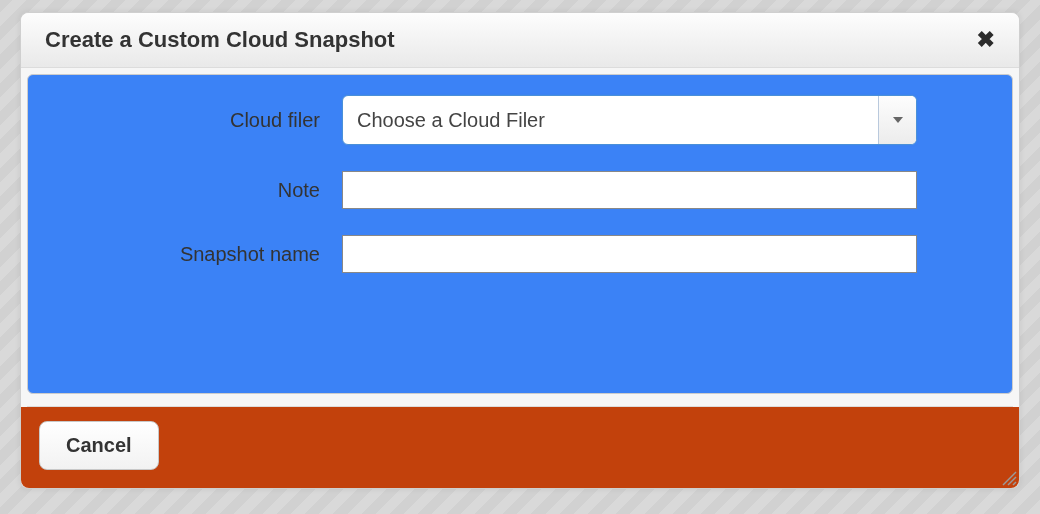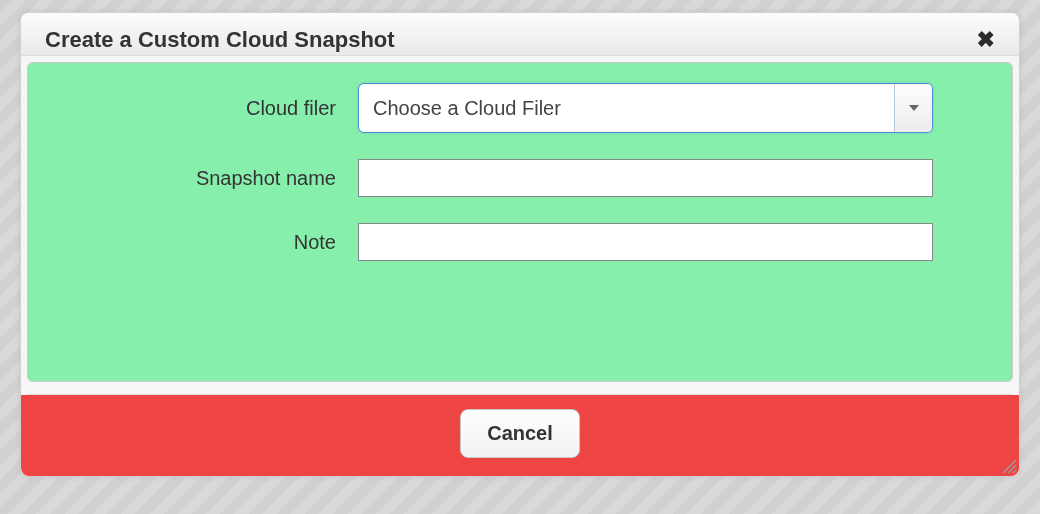--- a/index.html
+++ b/index.html
@@ -20,45 +20,45 @@
       width: 1000px;
       background: #f6f6f6;
       border: 1px solid #cfcfcf;
       border-radius: 8px;
       box-shadow: 0 0 6px rgba(0,0,0,0.08);
     }
     .dialog-header {
       display: flex;
       align-items: flex-start;
       justify-content: space-between;
-      padding: 14px 18px 2px 24px;
+      padding: 14px 18px 14px 24px;
       background: linear-gradient(#fdfdfd, #e9e9e9);
       border-top-left-radius: 8px;
       border-top-right-radius: 8px;
       border-bottom: 1px solid #dcdcdc;
     }
     .dialog-title {
       font-size: 22px;
       font-weight: 700;
       color: #333;
     }
     .close-icon {
       font-size: 22px;
       font-weight: 900;
       color: #2b2b2b;
       cursor: pointer;
       padding: 2px 6px;
       line-height: 1;
     }
     .dialog-body {
-      background: #86efac;
+      background: #3b82f6;
       border: 1px solid #ccc;
       border-radius: 6px;
       margin: 6px 6px 0 6px;
-      padding: 20px 40px 20px 40px;
+      padding: 20px 40px 20px 24px;
       height: 320px;
     }
     .form-row {
       display: flex;
       align-items: center;
       margin-bottom: 26px;
     }
     .form-label {
       width: 290px;
       text-align: right;
@@ -110,24 +110,24 @@
     }
     .combo-arrow svg { display: block; }
 
     .dialog-separator {
       height: 1px;
       background: #dcdcdc;
       margin: 12px 6px 0 6px;
     }
     .dialog-footer {
       display: flex;
-      justify-content: center;
+      justify-content: space-between;
       gap: 14px;
       padding: 14px 18px 18px 18px;
-      background: #ef4444;
+      background: #c2410c;
       border-bottom-left-radius: 8px;
       border-bottom-right-radius: 8px;
     }
     .btn {
       border: 1px solid #c8c8c8;
       border-radius: 8px;
       background: linear-gradient(#ffffff, #f2f2f2);
       font-size: 20px;
       font-weight: 700;
       color: #333;
@@ -165,28 +165,28 @@
           <div class="combo-arrow">
             <svg width="10" height="6" viewBox="0 0 10 6">
                 <path d="M0 0 L10 0 L5 6 Z" fill="#666"></path>
               </svg>
           </div>
         </div>
       </div>
     </div>
 
     <div class="form-row">
-      <div class="form-label">Snapshot name</div>
+      <div class="form-label">Note</div>
       <div class="form-control-wrap">
         <input type="text" class="text-input" value="" style="">
       </div>
     </div>
 
     <div class="form-row">
-      <div class="form-label">Note</div>
+      <div class="form-label">Snapshot name</div>
       <div class="form-control-wrap">
         <input type="text" class="text-input" value="" style="">
       </div>
     </div>
 
   </div>
 
   <div class="dialog-separator"></div>
 
   <div class="dialog-footer">

